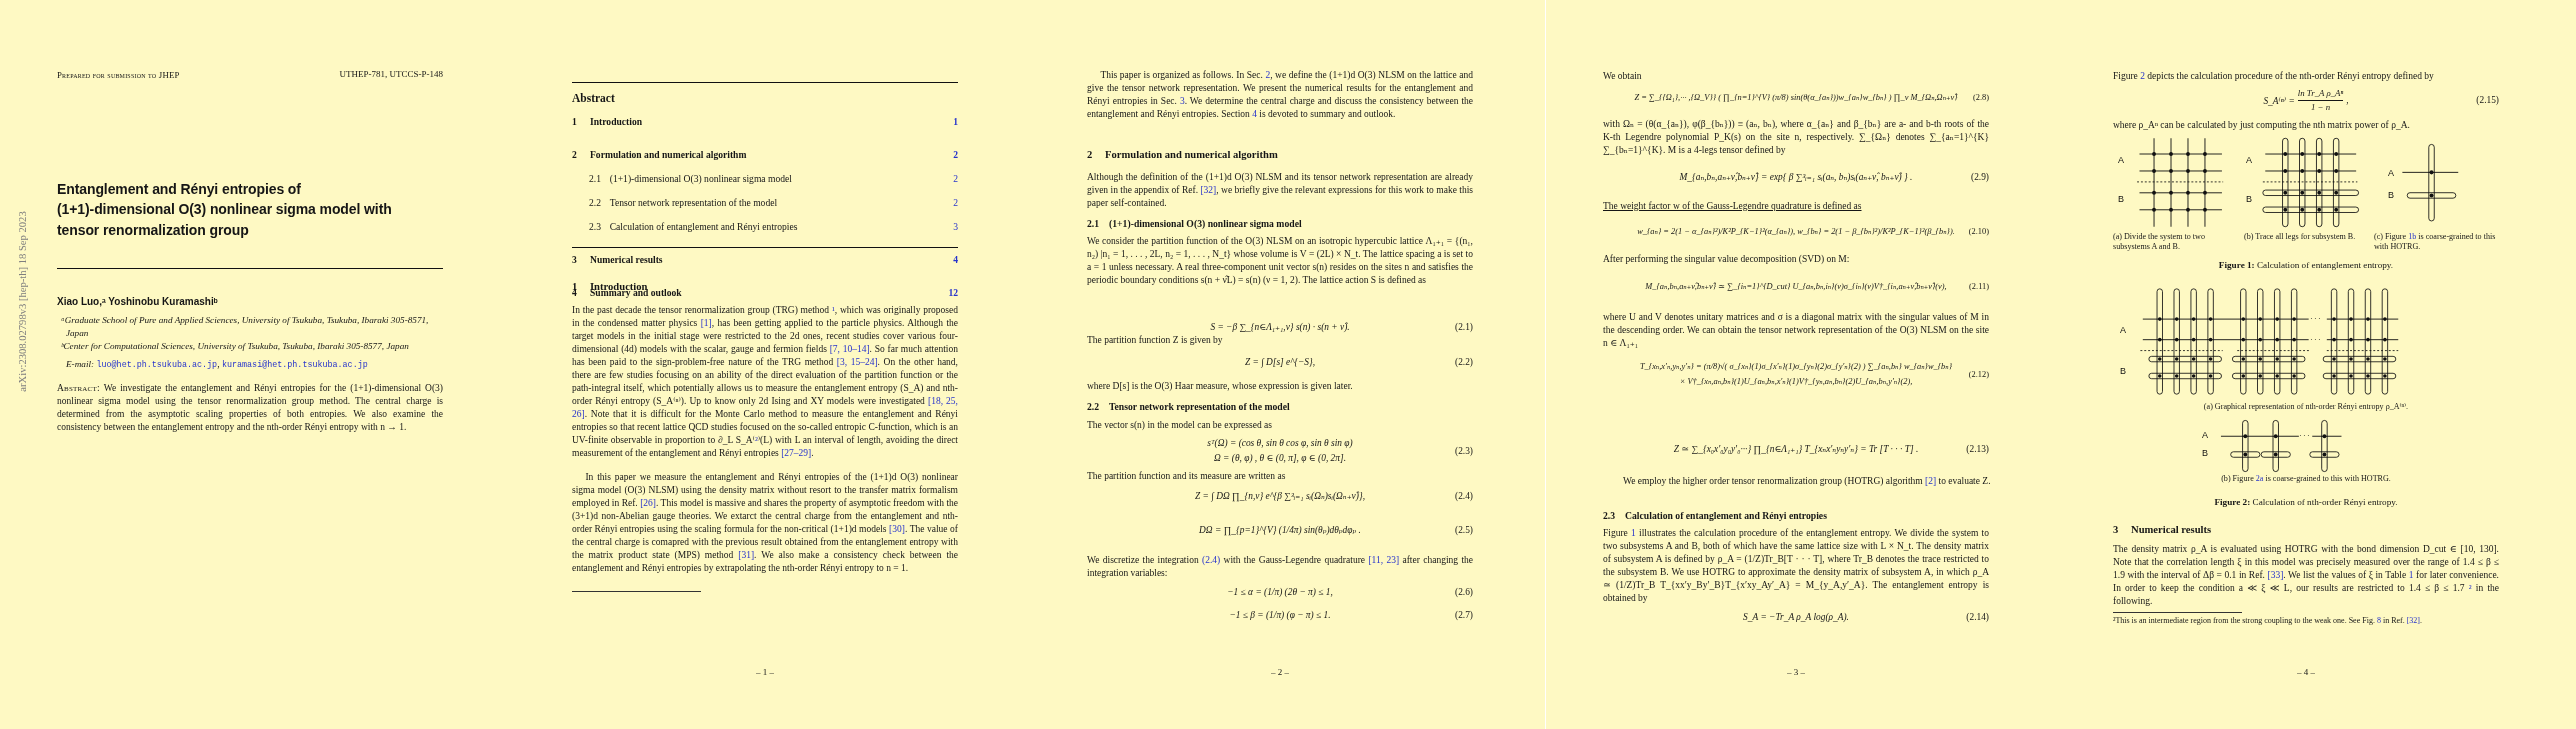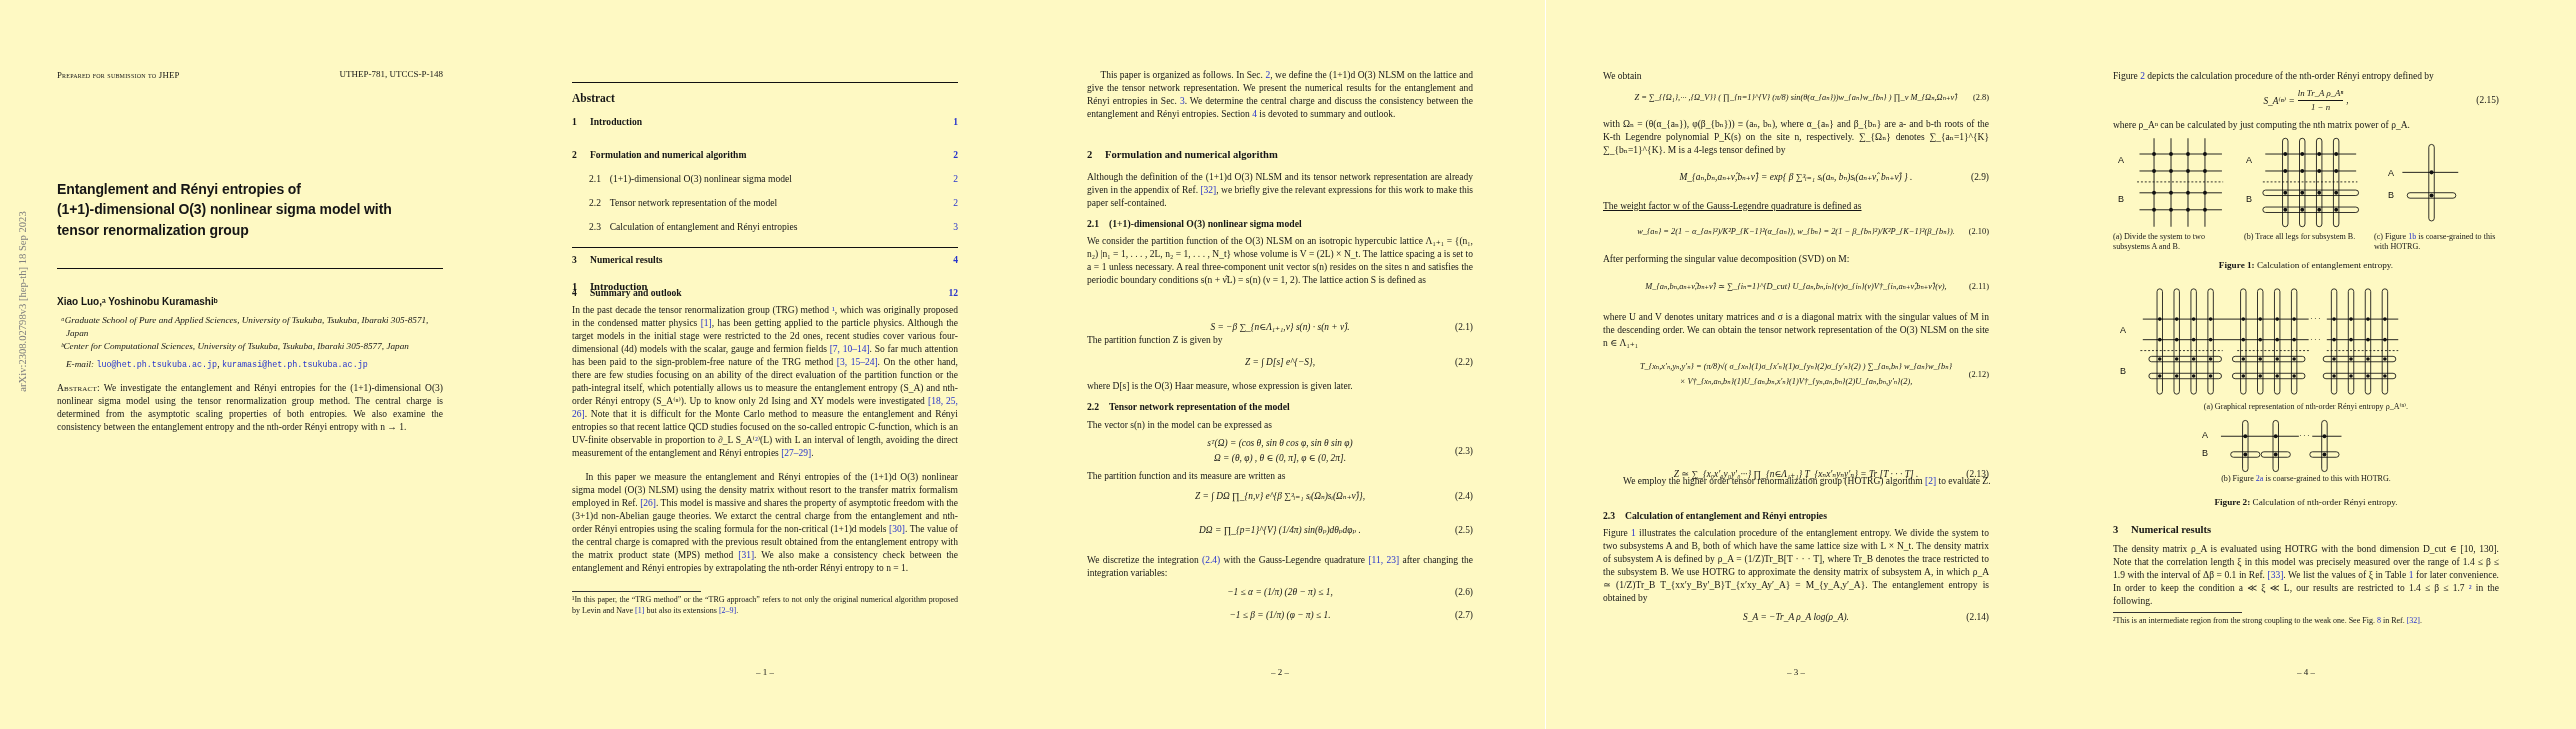--- a/index.html
+++ b/index.html
@@ -117,21 +117,20 @@
   <div class="blk rule" style="left:57px;top:247px;width:386px;"></div>
 
   <div class="blk sec-head" style="left:57px;top:281px;width:386px;">
     <span class="sec-num">1</span><span>Introduction</span>
   </div>
 
   <div class="blk body al" style="left:57px;top:304px;width:386px;">In the past decade the tensor renormalization group (TRG) method <span class="blue">¹</span>, which was originally proposed in the condensed matter physics <span class="blue">[1]</span>, has been getting applied to the particle physics. Although the target models in the initial stage were restricted to the 2d ones, recent studies cover various four-dimensional (4d) models with the scalar, gauge and fermion fields <span class="blue">[7, 10–14]</span>. So far much attention has been paid to the sign-problem-free nature of the TRG method <span class="blue">[3, 15–24]</span>. On the other hand, there are few studies focusing on an ability of the direct evaluation of the partition function or the path-integral itself, which potentially allows us to measure the entanglement entropy (S_A) and nth-order Rényi entropy (S_A⁽ⁿ⁾). Up to know only 2d Ising and XY models were investigated <span class="blue">[18, 25, 26]</span>. Note that it is difficult for the Monte Carlo method to measure the entanglement and Rényi entropies so that recent lattice QCD studies focused on the so-called entropic C-function, which is an UV-finite observable in proportion to ∂_L S_A⁽<span class="blue">²</span>⁾(L) with L an interval of length, avoiding the direct measurement of the entanglement and Rényi entropies <span class="blue">[27–29]</span>.</div>
   <div class="blk body al indent" style="left:57px;top:471px;width:386px;">In this paper we measure the entanglement and Rényi entropies of the (1+1)d O(3) nonlinear sigma model (O(3) NLSM) using the density matrix without resort to the transfer matrix formalism employed in Ref. <span class="blue">[26]</span>. This model is massive and shares the property of asymptotic freedom with the (3+1)d non-Abelian gauge theories. We extarct the central charge from the entanglement and nth-order Rényi entropies using the scaling formula for the non-critical (1+1)d models <span class="blue">[30]</span>. The value of the central charge is comapred with the previous result obtained from the entanglement entropy with the matrix product state (MPS) method <span class="blue">[31]</span>. We also make a consistency check between the entanglement and Rényi entropies by extrapolating the nth-order Rényi entropy to n = 1.</div>
 
   <div class="blk fnrule" style="left:57px;top:591px;"></div>
-  <div class="blk fn al" style="left:57px;top:595px;width:386px;">¹In this paper, the “TRG method” or the “TRG approach” refers to not only the original numerical algorithm proposed by Levin and Nave <span class="blue">[1]</span> but also its extensions <span class="blue">[2–9]</span>.</div>
 
   <div class="blk footer" style="left:57px;top:667px;width:386px;">– 1 –</div>
 </div>
 
 <div class="page" style="left:1030px;">
   <div class="blk body al indent" style="left:57px;top:69px;width:386px;">This paper is organized as follows. In Sec. <span class="blue">2</span>, we define the (1+1)d O(3) NLSM on the lattice and give the tensor network representation. We present the numerical results for the entanglement and Rényi entropies in Sec. <span class="blue">3</span>. We determine the central charge and discuss the consistency between the entanglement and Rényi entropies. Section <span class="blue">4</span> is devoted to summary and outlook.</div>
 
   <div class="blk sec-head" style="left:57px;top:149px;width:386px;">
     <span class="sec-num">2</span><span>Formulation and numerical algorithm</span>
   </div>
@@ -204,21 +203,21 @@
   <div class="blk eq eq-sm" style="left:57px;top:281px;">
     <span>M_{aₙ,bₙ,aₙ₊ν̂,bₙ₊ν̂} ≃ ∑_{iₙ=1}^{D_cut} U_{aₙ,bₙ,iₙ}(ν)σ_{iₙ}(ν)V†_{iₙ,aₙ₊ν̂,bₙ₊ν̂}(ν),</span>
     <span class="tag">(2.11)</span>
   </div>
   <div class="blk body al" style="left:57px;top:311px;width:386px;">where U and V denotes unitary matrices and σ is a diagonal matrix with the singular values of M in the descending order. We can obtain the tensor network representation of the O(3) NLSM on the site n ∈ Λ₁₊₁</div>
   <div class="blk eq eq-sm eq2l" style="left:57px;top:359px;">
     <div>T_{xₙ,x′ₙ,yₙ,y′ₙ} = (π/8)√( σ_{xₙ}(1)σ_{x′ₙ}(1)σ_{yₙ}(2)σ_{y′ₙ}(2) ) ∑_{aₙ,bₙ} w_{aₙ}w_{bₙ}</div>
     <div>× V†_{xₙ,aₙ,bₙ}(1)U_{aₙ,bₙ,x′ₙ}(1)V†_{yₙ,aₙ,bₙ}(2)U_{aₙ,bₙ,y′ₙ}(2),</div>
     <span class="tag">(2.12)</span>
   </div>
-  <div class="blk eq" style="left:57px;top:443px;margin-top:25px;">
+  <div class="blk eq" style="left:57px;top:443px;">
     <span>Z ≃ ∑_{x₀x′₀y₀y′₀···} ∏_{n∈Λ₁₊₁} T_{xₙx′ₙyₙy′ₙ} = Tr [T · · · T] .</span>
     <span class="tag">(2.13)</span>
   </div>
   <div class="blk body al" style="left:57px;top:475px;width:386px;margin-left:20px;">We employ the higher order tensor renormalization group (HOTRG) algorithm <span class="blue">[2]</span> to evaluate Z.</div>
 
   <div class="blk sub-head" style="left:57px;top:510px;width:386px;">
     <span class="sec-num" style="min-width:22px;">2.3</span><span>Calculation of entanglement and Rényi entropies</span>
   </div>
   <div class="blk body al" style="left:57px;top:527px;width:386px;">Figure <span class="blue">1</span> illustrates the calculation procedure of the entanglement entropy. We divide the system to two subsystems A and B, both of which have the same lattice size with L × N_t. The density matrix of subsystem A is defined by ρ_A = (1/Z)Tr_B[T · · · T], where Tr_B denotes the trace restricted to the subsystem B. We use HOTRG to approximate the density matrix of subsystem A, in which ρ_A ≃ (1/Z)Tr_B T_{xx′y_By′_B}T_{x′xy_Ay′_A} = M_{y_A,y′_A}. The entanglement entropy is obtained by</div>
   <div class="blk eq" style="left:57px;top:612px;">

